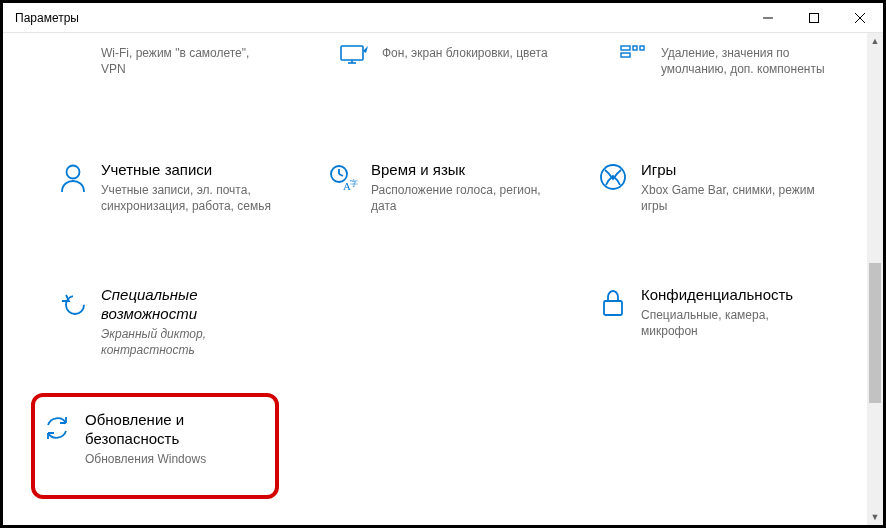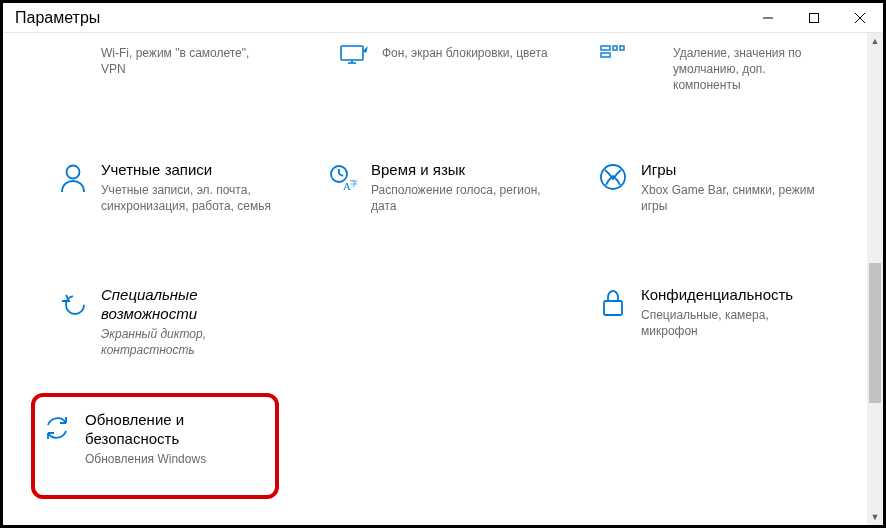--- a/index.html
+++ b/index.html
@@ -1,19 +1,19 @@
 <!DOCTYPE html>
 <html><head>
 <meta charset="utf-8">
 <style>
   * { box-sizing: border-box; margin: 0; padding: 0; }
   html, body { width: 886px; height: 528px; font-family: "Segoe UI", Arial, sans-serif; background: #fff; }
   .outer { width: 886px; height: 528px; border: 3px solid #000; position: relative; background: #fff; overflow: hidden; }
   .titlebar { height: 30px; display: flex; align-items: center; border-bottom: 1px solid #e5e5e5; }
-  .title { font-size: 16px; padding-left: 12px; color: #000; flex: 1; }
+  .title { font-size: 12px; padding-left: 12px; color: #000; flex: 1; }
   .winbtn { width: 46px; height: 30px; display: flex; align-items: center; justify-content: center; color: #000; }
   .winbtn svg { display: block; }
   .content { position: relative; width: 100%; height: calc(100% - 30px); }
   .scrollbar { position: absolute; right: 0; top: 0; bottom: 0; width: 16px; background: #f0f0f0; }
   .scrollthumb { position: absolute; right: 2px; width: 12px; top: 230px; height: 140px; background: #c2c2c2; }
   .scrollarrow { position: absolute; right: 0; width: 16px; height: 16px; display: flex; align-items: center; justify-content: center; color: #606060; font-size: 9px; }
   .sa-up { top: 0; }
   .sa-down { bottom: 0; }
   .grid { position: absolute; left: 0; right: 16px; top: 0; bottom: 0; }
   .tile { position: absolute; display: flex; align-items: flex-start; padding: 8px 12px; }
@@ -61,21 +61,21 @@
               <rect x="2" y="1" width="22" height="14" rx="1" fill="none" stroke="#0078d4" stroke-width="1.6"></rect>
               <line x1="9" y1="18" x2="17" y2="18" stroke="#0078d4" stroke-width="1.6"></line>
               <line x1="13" y1="15" x2="13" y2="18" stroke="#0078d4" stroke-width="1.6"></line>
               <path d="M24 6 L29 1 L27 8 Z" fill="#0078d4"></path>
             </svg>
         </div>
         <div class="ttext">
           <div class="tdesc">Фон, экран блокировки, цвета</div>
         </div>
       </div>
-      <div class="tile" style="left:580px; top:2px; width:250px;gap:32px;">
+      <div class="tile" style="left:600px; top:2px; width:250px;">
         <div class="ticon">
           <svg width="26" height="18" viewBox="0 0 26 18">
               <rect x="1" y="1" width="9" height="4" fill="none" stroke="#0078d4" stroke-width="1.4"></rect>
               <rect x="1" y="8" width="9" height="4" fill="none" stroke="#0078d4" stroke-width="1.4"></rect>
               <rect x="13" y="1" width="4" height="4" fill="none" stroke="#0078d4" stroke-width="1.4"></rect>
               <rect x="20" y="1" width="4" height="4" fill="none" stroke="#0078d4" stroke-width="1.4"></rect>
             </svg>
         </div>
         <div class="ttext">
           <div class="tdesc">Удаление, значения по умолчанию, доп. компоненты</div>

